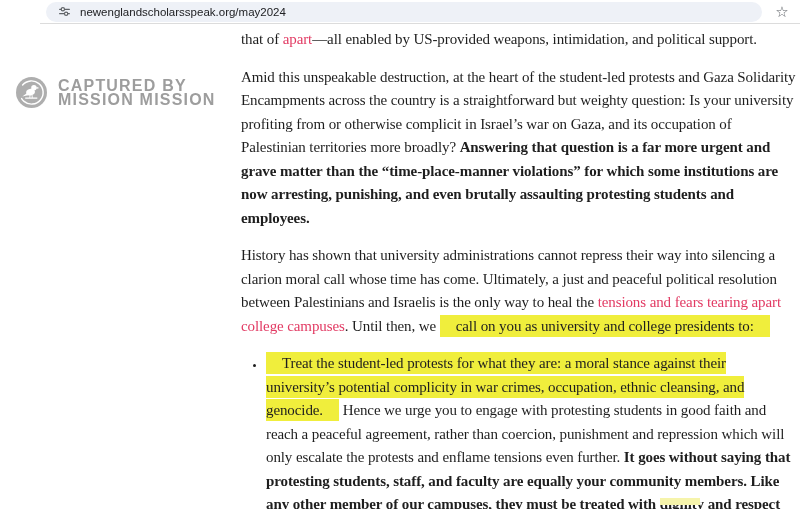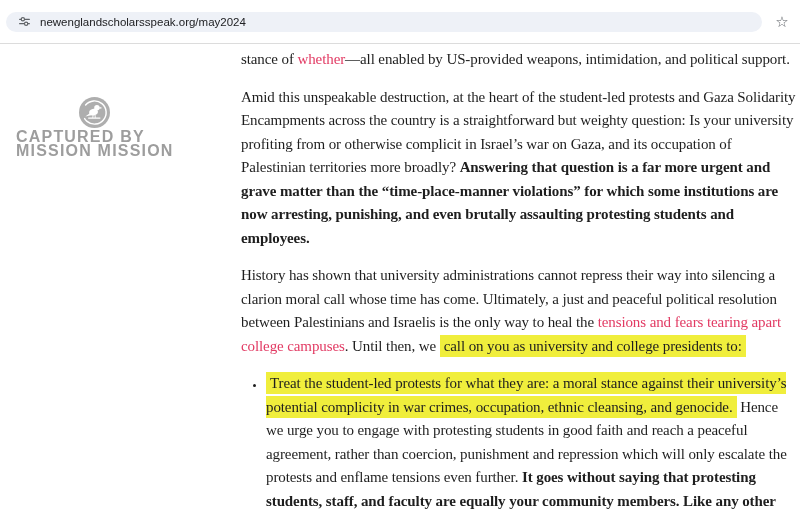--- a/index.html
+++ b/index.html
@@ -12,28 +12,29 @@
   :root {
     --link-color: #e23a63;
     --hl-color: #f0ee3c;
     --text-color: #1e1e1e;
     --wm-color: #9d9d9d;
     --pill-bg: #eef1f7;
   }
 
   
   .topbar {
-    height: 44px;
+    height: 24px;
     background: #ffffff;
     border-bottom: 1px solid #dcdcdc;
     display: flex;
     align-items: center;
     padding: 0 6px;
     box-sizing: border-box;
     gap: 8px;
+    margin-left: 40px;
   }
   .urlpill {
     flex: 1;
     height: 20px;
     background: var(--pill-bg);
     border-radius: 11px;
     display: flex;
     align-items: center;
     padding: 0 12px;
     gap: 9px;
@@ -59,22 +60,21 @@
 
   
   .page { position: relative; width: 800px; height: 482px; background: #fff; }
 
   
   .watermark {
     position: absolute;
     left: 16px; top: 53px;
     display: flex;
     align-items: center;
-    gap: 2px;
-    flex-direction: column;
+    gap: 11px;
   }
   .wm-badge { width: 31px; height: 31px; flex: none; }
   .wm-text {
     color: var(--wm-color);
     font-weight: bold;
     font-size: 16px;
     line-height: 14px;
     letter-spacing: 1.2px;
     white-space: nowrap;
   }
@@ -93,21 +93,21 @@
   }
   .article p.para { margin: 0 0 14px 0; }
   .bullet-list {
     margin: 14px 0 0 0;
     padding-left: 25px;
     list-style: disc outside;
   }
   .bullet-list li::marker { color: var(--text-color); font-size: 0.75em; }
   .seg-bold { font-weight: bold; margin-top: 48px; }
   .seg-link { color: var(--link-color); text-decoration: none; cursor: pointer; }
-  .seg-hl { background: var(--hl-color); padding: 3px 4px; }
+  .seg-hl { background: var(--hl-color); padding: 3px 16px; }
 
   .cutoff-hl {
     position: absolute;
     left: 660px; top: 474px;
     width: 40px; height: 7px;
     background: #f6f4ab;
   }
 </style>
 </head>
 <body>
@@ -145,21 +145,21 @@
         <line x1="9.5" y1="21.8" x2="22" y2="21.8" stroke="#ffffff" stroke-width="1.3"></line>
       </svg>
     </span>
     <div class="wm-text">
       <div>CAPTURED BY</div>
       <div>MISSION MISSION</div>
     </div>
   </div>
 
   <div class="article">
-      <p class="para"><span>stance of </span><a class="seg-link">whether</a><span>—all enabled by US-provided weapons, intimidation, and political support.</span></p>
+      <p class="para"><span>that of </span><a class="seg-link">apart</a><span>—all enabled by US-provided weapons, intimidation, and political support.</span></p>
       <p class="para"><span>Amid this unspeakable destruction, at the heart of the student-led protests and Gaza Solidarity Encampments across the country is a straightforward but weighty question: Is your university profiting from or otherwise complicit in Israel’s war on Gaza, and its occupation of Palestinian territories more broadly? </span><span class="seg-bold">Answering that question is a far more urgent and grave matter than the “time-place-manner violations” for which some institutions are now arresting, punishing, and even brutally assaulting protesting students and employees.</span></p>
       <p class="para"><span>History has shown that university administrations cannot repress their way into silencing a clarion moral call whose time has come. Ultimately, a just and peaceful political resolution between Palestinians and Israelis is the only way to heal the </span><a class="seg-link">tensions and fears tearing apart college campuses</a><span>. Until then, we </span><span class="seg-hl">call on you as university and college presidents to:</span></p>
       <ul class="bullet-list">
         <li><span class="seg-hl">Treat the student-led protests for what they are: a moral stance against their university’s potential complicity in war crimes, occupation, ethnic cleansing, and genocide.</span><span> Hence we urge you to engage with protesting students in good faith and reach a peaceful agreement, rather than coercion, punishment and repression which will only escalate the protests and enflame tensions even further. </span><span class="seg-bold">It goes without saying that protesting students, staff, and faculty are equally your community members. Like any other member of our campuses, they must be treated with dignity and respect and protected from violence, harassment, and intimidation whether by law enforcement or counterprotesters.</span></li>
       </ul>
     </div>
 
   <div class="cutoff-hl"></div>
 </div>
 

